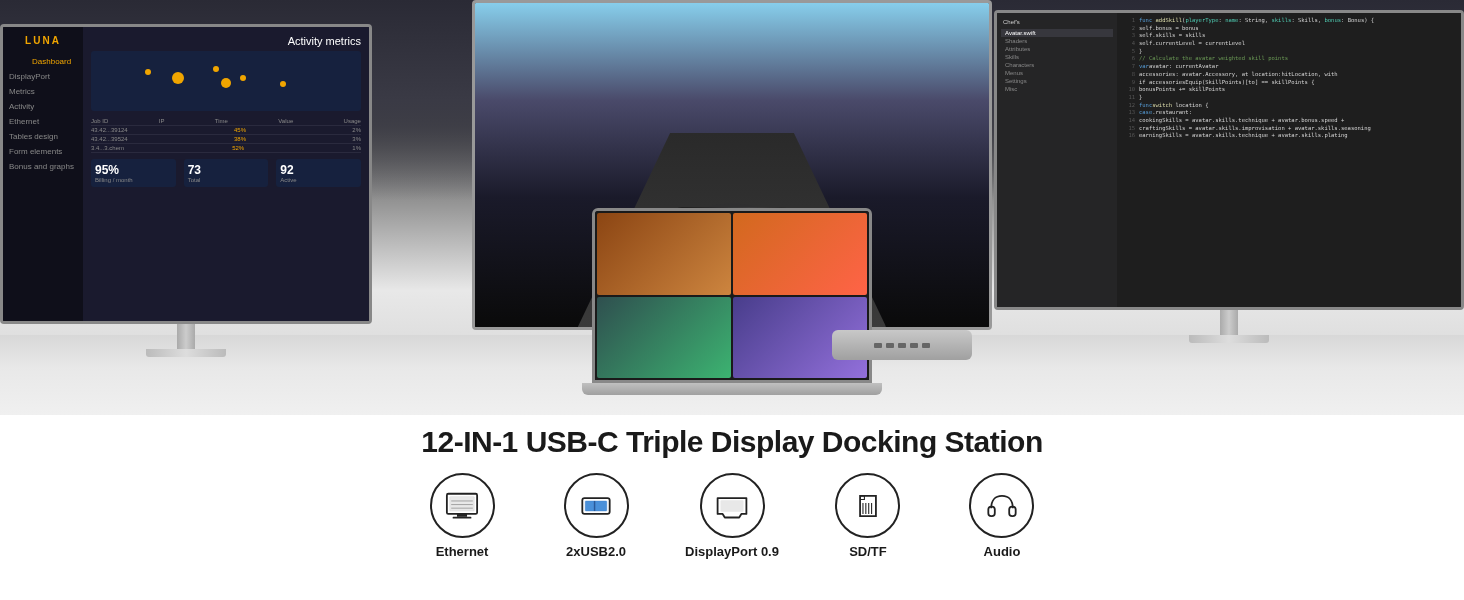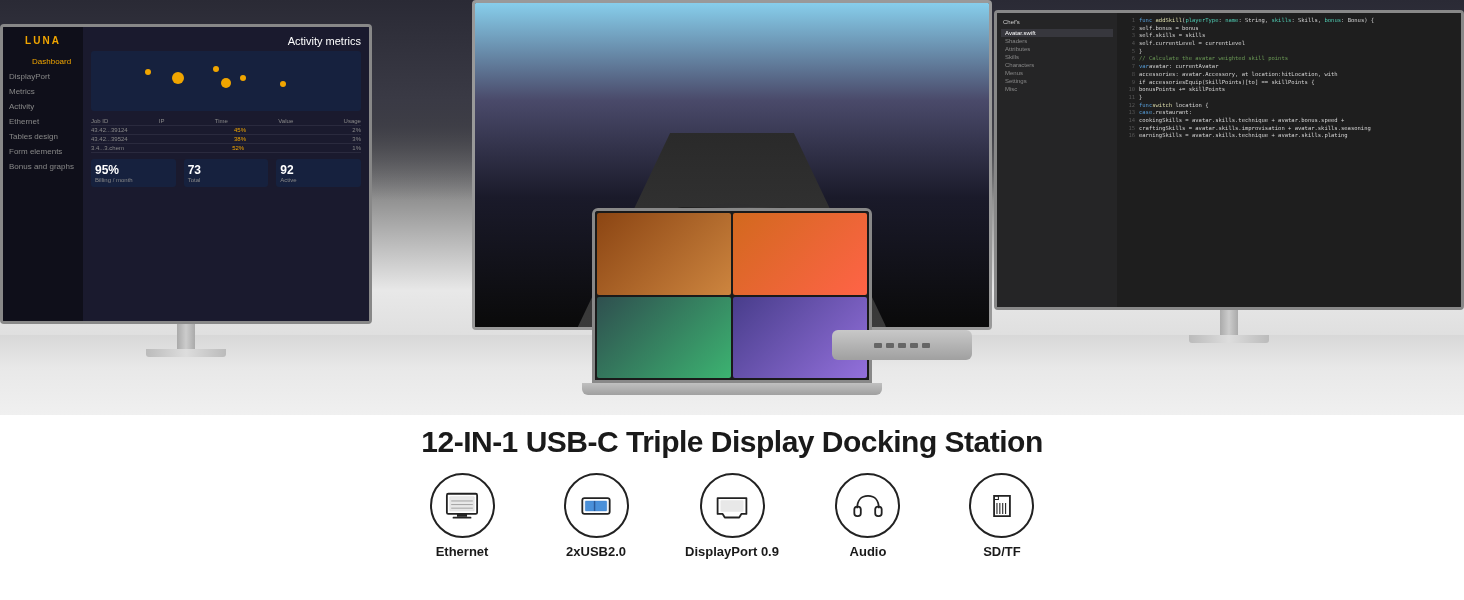--- a/index.html
+++ b/index.html
@@ -809,44 +809,44 @@
             <path d="M5 8 L45 8 L45 28 L45 30 L38 30 L35 35 L15 35 L12 30 L5 30 Z" stroke="#222" stroke-width="2.5" fill="none" stroke-linejoin="round"></path>
             <rect x="9" y="11" width="32" height="16" rx="1" fill="#e8e8e8"></rect>
           </svg>
         </div>
         <span class="feature-label">DisplayPort 0.9</span>
       </div>
 
 
 
       <div class="feature-item">
-        <div class="feature-icon icon-audio">
-          <svg viewBox="0 0 50 38" fill="none" xmlns="http://www.w3.org/2000/svg">
-
-            <path d="M10 22 C10 12 15 5 25 5 C35 5 40 12 40 22" stroke="#222" stroke-width="2.5" fill="none"></path>
-
-            <rect x="6" y="20" width="9" height="13" rx="4" stroke="#222" stroke-width="2.5" fill="none"></rect>
-
-            <rect x="35" y="20" width="9" height="13" rx="4" stroke="#222" stroke-width="2.5" fill="none"></rect>
-          </svg>
-        </div>
-        <span class="feature-label">Audio</span>
-      </div>
-
-      <div class="feature-item">
         <div class="feature-icon icon-sdtf">
           <svg viewBox="0 0 50 38" fill="none" xmlns="http://www.w3.org/2000/svg">
 
             <path d="M14 5 L14 5 L36 5 L36 33 L14 33 L14 5 Z" stroke="#222" stroke-width="2.5" fill="none"></path>
             <path d="M14 5 L20 5 L20 10 L14 10" stroke="#222" stroke-width="1.5" fill="none"></path>
 
             <line x1="18" y1="15" x2="18" y2="30" stroke="#222" stroke-width="1.5"></line>
             <line x1="22" y1="15" x2="22" y2="30" stroke="#222" stroke-width="1.5"></line>
             <line x1="26" y1="15" x2="26" y2="30" stroke="#222" stroke-width="1.5"></line>
             <line x1="30" y1="15" x2="30" y2="30" stroke="#222" stroke-width="1.5"></line>
           </svg>
         </div>
         <span class="feature-label">SD/TF</span>
       </div>
 
+      <div class="feature-item">
+        <div class="feature-icon icon-audio">
+          <svg viewBox="0 0 50 38" fill="none" xmlns="http://www.w3.org/2000/svg">
+
+            <path d="M10 22 C10 12 15 5 25 5 C35 5 40 12 40 22" stroke="#222" stroke-width="2.5" fill="none"></path>
+
+            <rect x="6" y="20" width="9" height="13" rx="4" stroke="#222" stroke-width="2.5" fill="none"></rect>
+
+            <rect x="35" y="20" width="9" height="13" rx="4" stroke="#222" stroke-width="2.5" fill="none"></rect>
+          </svg>
+        </div>
+        <span class="feature-label">Audio</span>
+      </div>
+
     </div>
   </div>
 </div>
 
 </body></html>

